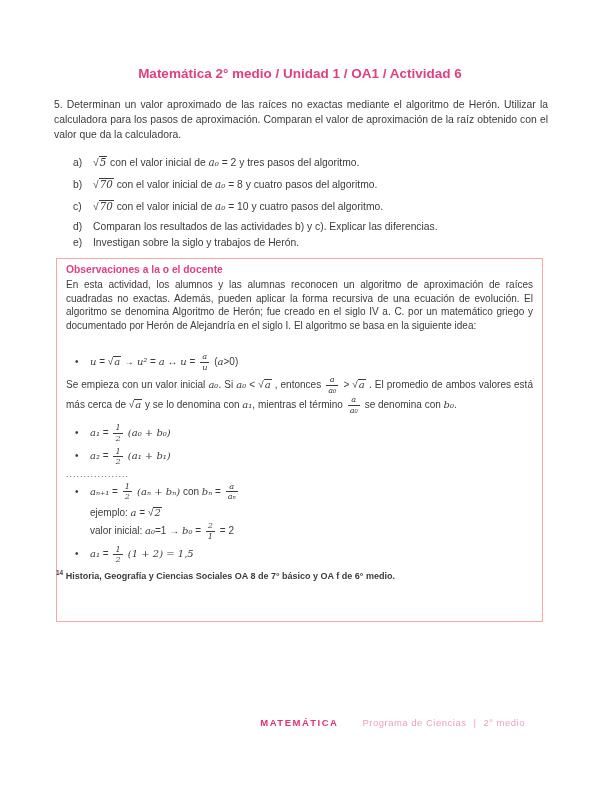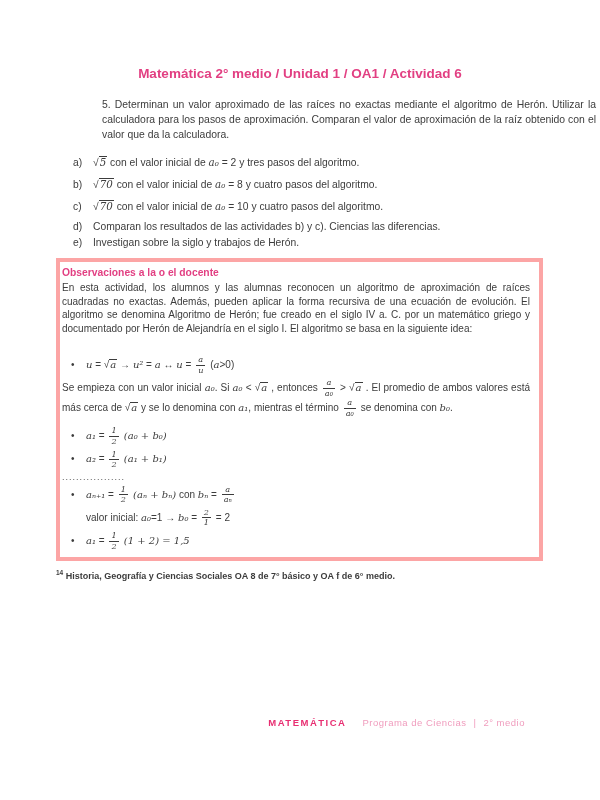--- a/index.html
+++ b/index.html
@@ -7,33 +7,33 @@
     width:600px; height:800px; background:#ffffff; position:relative;
     font-family:"Liberation Sans", sans-serif; color:#3c3c3c;
     overflow:hidden;
   }
   .page-title {
     position:absolute; top:66px; left:0; width:600px;
     text-align:center; font-size:13.5px; font-weight:600; color:#e23f82;
   }
   .intro {
     position:absolute; top:97px; left:54px; width:494px;
-    font-size:10.4px; line-height:15px; text-align:justify;margin-left:48px;
+    font-size:10.4px; line-height:15px; text-align:justify;
   }
   .tasks { position:absolute; top:155px; left:73px; width:472px; }
   .task-row { display:flex; font-size:10.3px; line-height:15px; }
   .task-row.gap-lg { margin-bottom:7px; }
   .task-row.gap-md { margin-bottom:5px; }
   .task-row.gap-sm { margin-bottom:1px; }
   .task-label { width:20px; flex:0 0 20px; }
   .task-text { flex:1; }
 
   .obs-box {
-    position:absolute; top:258px; left:56px; width:487px; height:303px;
-    box-sizing:border-box; border:4px solid #fca5a5; padding:4px 9px 5px 2px;
+    position:absolute; top:258px; left:56px; width:487px; height:364px;
+    box-sizing:border-box; border:1px solid #fca5a5; padding:4px 9px 5px 9px;
     font-size:10px; line-height:13.4px;
   }
   .obs-heading { color:#e23f82; font-weight:600; font-size:10.3px; margin-bottom:2px; }
   .obs-p { text-align:justify; }
   .obs-p1 { margin-bottom:20px; }
   .obs-p2 { line-height:17.5px; margin-bottom:8px; }
   .obs-p3 { margin-top:6px; }
   .obs-bullet { position:relative; padding-left:24px; margin:3px 0; line-height:19px; }
   .obs-bullet::before { content:"•"; position:absolute; left:9px; top:0; }
   .obs-dots { color:#555; letter-spacing:1px; line-height:9px; font-size:9px; }
@@ -55,21 +55,21 @@
   .footnote {
     position:absolute; top:569px; left:56px; width:487px;
     font-size:9px; font-weight:600; color:#3c3c3c;
   }
   .footnote sup { font-size:6.5px; }
 
   .page-footer {
     position:absolute; top:717px; right:75px;
     font-size:9.5px; white-space:nowrap;
   }
-  .footer-brand { color:#e82f72; font-weight:700; letter-spacing:1.5px; margin-right:16px; }
+  .footer-brand { color:#e82f72; font-weight:700; letter-spacing:1.5px; margin-right:24px; }
   .footer-mid, .footer-sep, .footer-grade { color:#f09cbd; letter-spacing:0.5px; }
   .footer-sep { margin:0 7px; }
 </style>
 </head>
 <body>
 
 <div class="page-title">Matemática 2° medio / Unidad 1 / OA1 / Actividad 6</div>
 
 <div class="intro">5.  Determinan un valor aproximado de las raíces no exactas mediante el algoritmo de Herón. Utilizar la calculadora para los pasos de aproximación. Comparan el valor de aproximación de la raíz obtenido con el valor que da la calculadora.</div>
 
@@ -81,21 +81,21 @@
   <div class="task-row gap-lg">
     <span class="task-label">b)</span>
     <span class="task-text"><span class="m-sqrt"><span class="m-sign">√</span><span class="m-rad">70</span></span> con el valor inicial de <span class="m-var">a₀</span> = 8 y cuatro pasos del algoritmo.</span>
   </div>
   <div class="task-row gap-md">
     <span class="task-label">c)</span>
     <span class="task-text"><span class="m-sqrt"><span class="m-sign">√</span><span class="m-rad">70</span></span> con el valor inicial de <span class="m-var">a₀</span> = 10 y cuatro pasos del algoritmo.</span>
   </div>
   <div class="task-row gap-sm">
     <span class="task-label">d)</span>
-    <span class="task-text">Comparan los resultados de las actividades b) y c). Ciencias las diferencias.</span>
+    <span class="task-text">Comparan los resultados de las actividades b) y c). Explicar las diferencias.</span>
   </div>
   <div class="task-row">
     <span class="task-label">e)</span>
     <span class="task-text">Investigan sobre la siglo y trabajos de Herón.</span>
   </div>
 </div>
 
 <div class="obs-box">
   <div class="obs-heading">Observaciones a la o el docente</div>
   <div class="obs-p obs-p1">En esta actividad, los alumnos y las alumnas reconocen un algoritmo de aproximación de raíces cuadradas no exactas. Además, pueden aplicar la forma recursiva de una ecuación de evolución. El algoritmo se denomina Algoritmo de Herón; fue creado en el siglo IV a. C. por un matemático griego y documentado por Herón de Alejandría en el siglo I. El algoritmo se basa en la siguiente idea:</div>
@@ -119,20 +119,21 @@
         <span class="m-den">2</span>
       </span><span class="m-var"> (a₁ + b₁)</span></div>
   <div class="obs-dots">..................</div>
   <div class="obs-bullet"><span class="m-var">aₙ₊₁</span> = <span class="m-frac">
         <span class="m-num">1</span>
         <span class="m-den">2</span>
       </span><span class="m-var"> (aₙ + bₙ)</span>  con <span class="m-var">bₙ</span> = <span class="m-frac">
         <span class="m-num">a</span>
         <span class="m-den">aₙ</span>
       </span></div>
+  <div class="obs-example">ejemplo: <span class="m-var">a</span> = <span class="m-sqrt"><span class="m-sign">√</span><span class="m-rad">2</span></span></div>
   <div class="obs-example">valor inicial: <span class="m-var">a₀</span>=1  →  <span class="m-var">b₀</span> = <span class="m-frac">
         <span class="m-num">2</span>
         <span class="m-den">1</span>
       </span> = 2</div>
   <div class="obs-bullet"><span class="m-var">a₁</span> = <span class="m-frac">
         <span class="m-num">1</span>
         <span class="m-den">2</span>
       </span><span class="m-var"> (1 + 2) = 1,5</span></div>
 </div>
 

